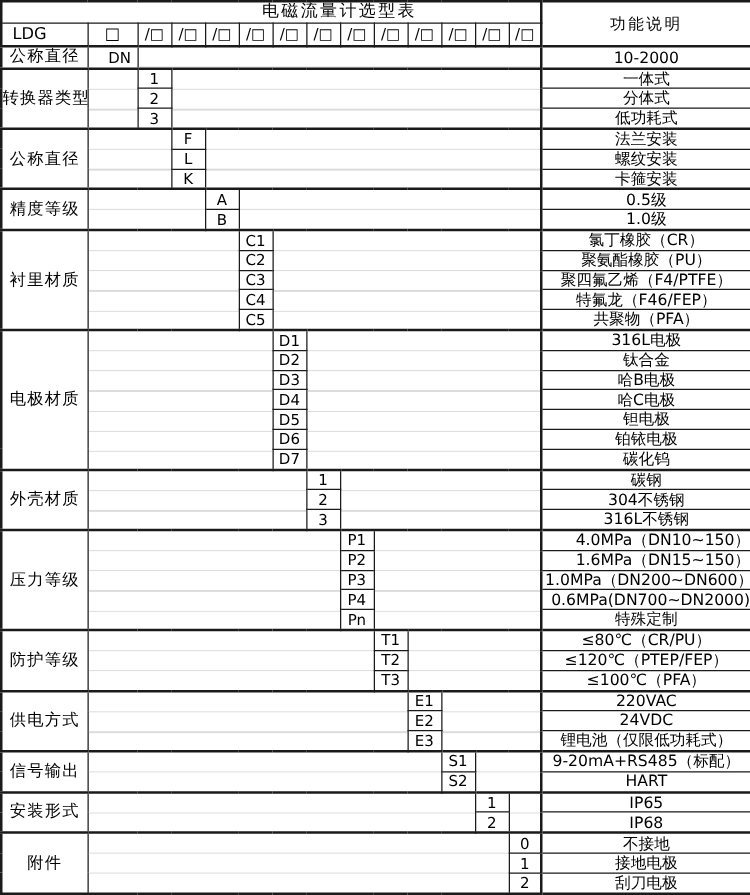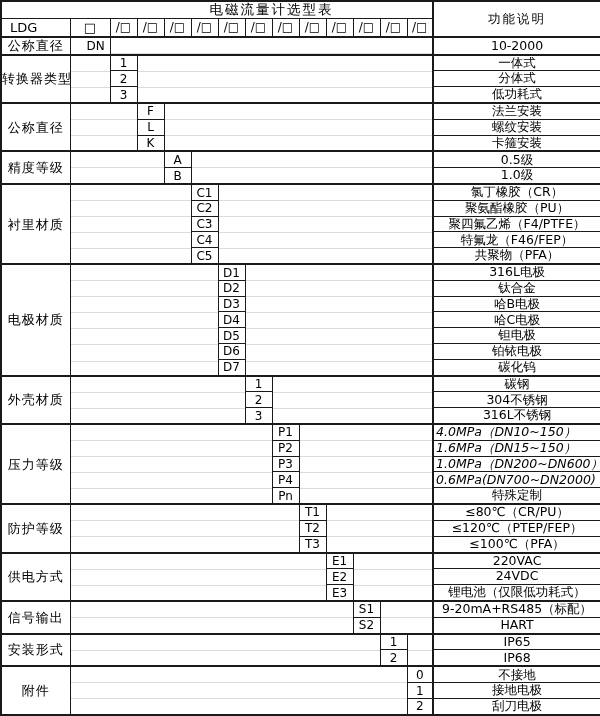--- a/index.html
+++ b/index.html
@@ -20,21 +20,21 @@
   tr.gs > td { border-top:2px solid #1a1a1a; }        
   td.title { font-size:13.5px; letter-spacing:2px; padding-left:109px; }
   td.fnhdr { font-size:13.5px; letter-spacing:2px; }
   td.lbl  { font-size:13px; letter-spacing:1px; }
   td.ldg  { text-align:left; padding-left:8px; font-size:13px; }
   td.box  { font-size:13px; }
   td.slot { font-size:12px; }
   td.code { font-size:12px; }
   td.dn   { text-align:left; padding-left:16px; }
   td.desc { font-size:12.5px; border-left:2px solid #1a1a1a;border-radius:13px; }
-  td.ta-l { text-align:left; padding-left:2px;font-style:italic; }
+  td.ta-l { text-align:right; padding-left:2px; }
   td.sp   {  
     background:repeating-linear-gradient(to bottom,
       transparent 0, transparent 15.1px,
       #dcdcdc 15.1px, #dcdcdc 16.1px);
   }
   tr.title-row { height:17px;margin-top:26px; }
   tr.ldg-row   { height:19px; }
 </style>
 </head>
 <body>

